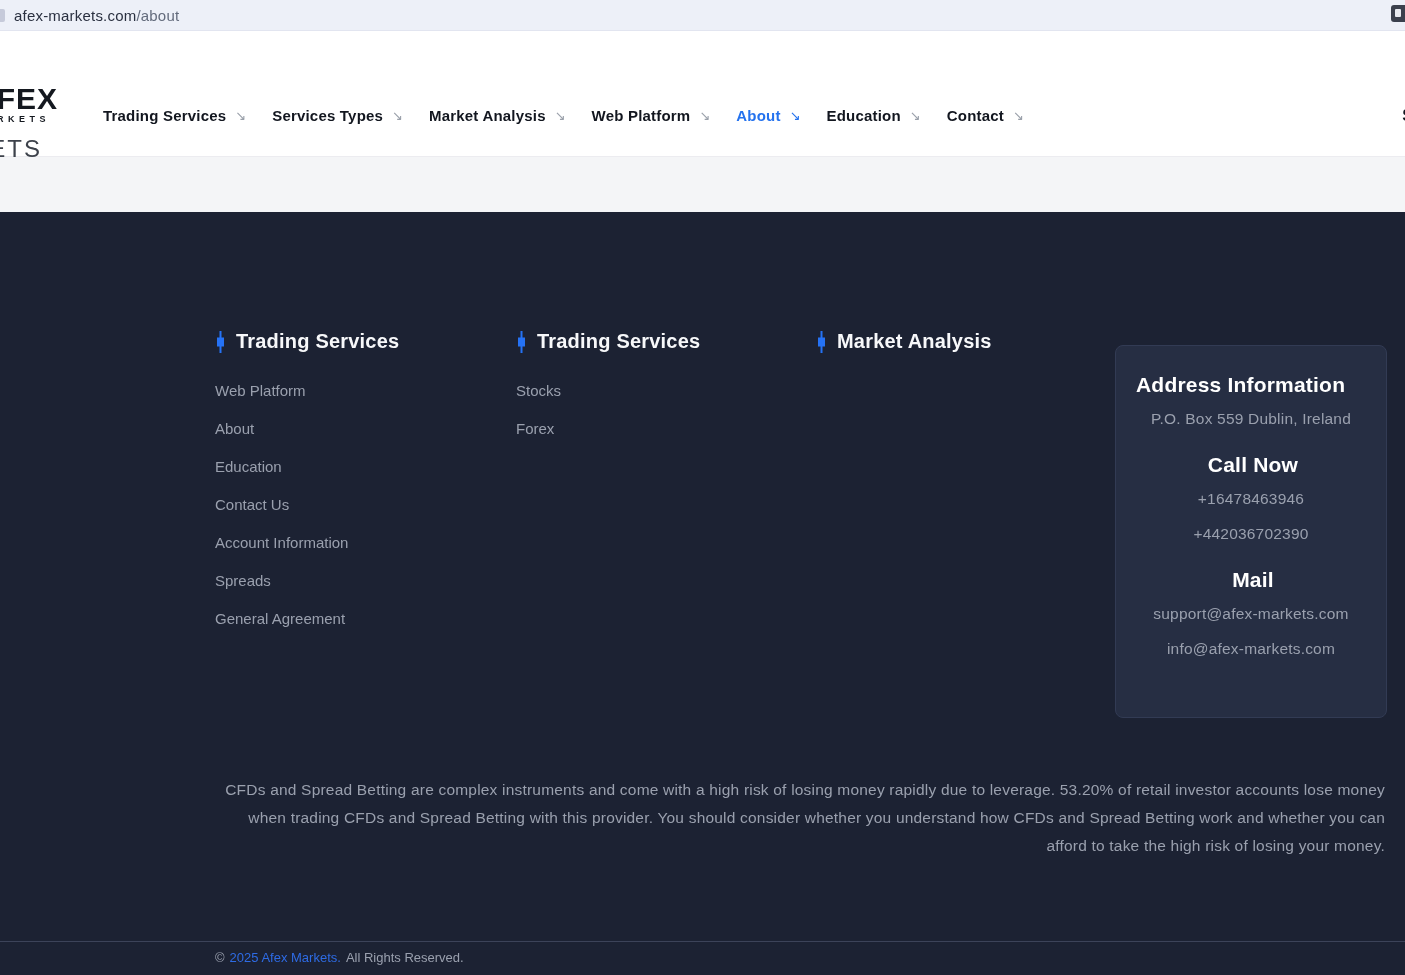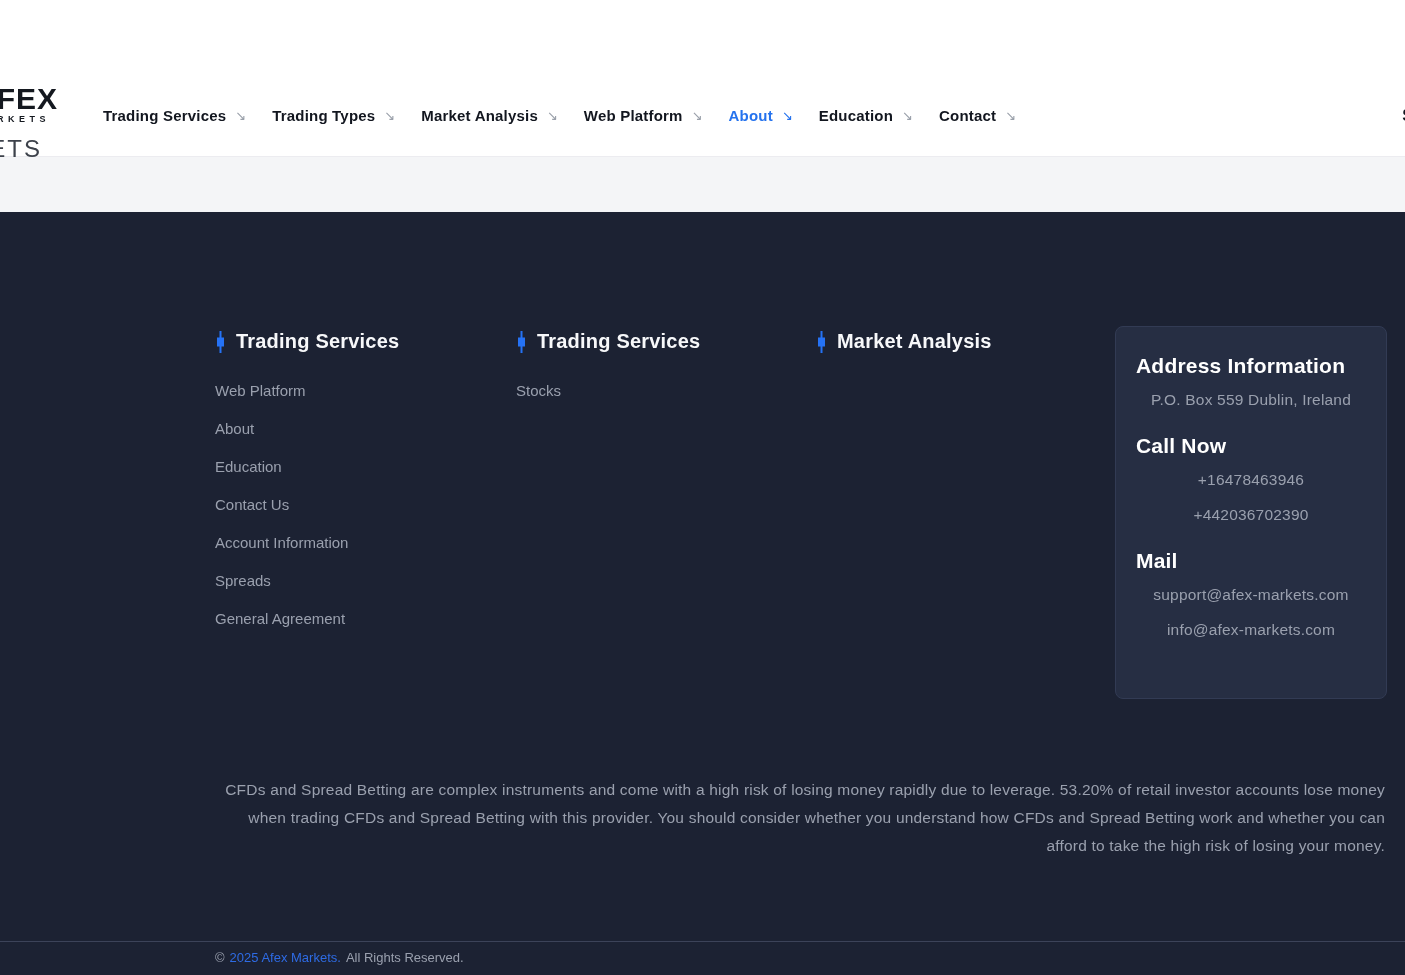--- a/index.html
+++ b/index.html
@@ -42,59 +42,64 @@
   
   .footer { position:absolute; top:212px; left:0; right:0; bottom:0; background:#1c2233; }
   .footer-cols { position:absolute; left:215px; top:118px; display:flex; }
   .fcol-0 { width:301px; } .fcol-1 { width:300px; } .fcol-2 { width:300px; }
   .fcol-heading { display:flex; align-items:center; }
   .candle-icon { width:11px; height:22px; flex:0 0 auto; color:#2572f5; }
   .fcol-heading-text { font-size:20px; font-weight:700; color:#f7f8fa; margin-left:10px; letter-spacing:.2px; }
   .fcol-links { list-style:none; margin-top:26px; }
   .fcol-links li { font-size:15px; line-height:23px; color:#9aa0ae; margin-bottom:15px; cursor:pointer; }
 
-  .contact-card { position:absolute; left:1115px; top:114px; width:272px; height:373px;
+  .contact-card { position:absolute; left:1115px; top:133px; width:272px; height:373px;
             background:#262e43; border:1px solid #323b54; border-radius:8px;
             padding:27px 16px 0 16px; }
   .card-heading { font-size:21px; font-weight:700; color:#ffffff; margin:0 0 13px 4px; letter-spacing:.2px; }
-  .card-heading.gap { margin-top:25px; }
+  .card-heading.gap { margin-top:25px;text-align:center; }
   .card-text { font-size:15.5px; color:#9aa0ae; margin:0 0 17px 0; letter-spacing:.2px;text-align:center; }
 
   .disclaimer { position:absolute; left:215px; top:564px; width:1170px; text-align:right;
             font-size:15.5px; line-height:28px; color:#9aa0ae; letter-spacing:.2px; }
 
   .copyright-bar { position:absolute; left:0; right:0; bottom:0; height:34px;
             border-top:1px solid #3c4359; }
   .copyright-text { position:absolute; left:215px; top:8px; font-size:13px; color:#9aa0ae; }
   .copyright-link { color:#2e6be4; cursor:pointer; }
   .sp { margin-right:5px; }
 </style>
 </head>
 <body>
 
 <div class="screen">
 
+  <header class="urlbar">
+    <span class="urlbar-left-icon"></span>
+    <span class="url-text"><span>afex-markets.com</span><span class="url-path">/about</span></span>
+    <span class="urlbar-ext-icon"></span>
+  </header>
 
   <nav class="navbar">
     <div class="logo">
       <div class="logo-top-text">AFEX</div>
       <div class="logo-top-sub">MARKETS</div>
       <div class="logo-bottom">
         <div class="logo-bottom-text">MARKETS</div>
         <div class="logo-bottom-sub">AFEX MARKETS</div>
       </div>
     </div>
 
     <div class="nav-menu">
       <div class="nav-item">
         <span class="nav-label">Trading Services</span>
         <span class="nav-arrow">↘</span>
       </div>
       <div class="nav-item">
-        <span class="nav-label">Trading Types</span>
+        <span class="nav-label">Services Types</span>
         <span class="nav-arrow">↘</span>
       </div>
       <div class="nav-item">
         <span class="nav-label">Market Analysis</span>
         <span class="nav-arrow">↘</span>
       </div>
       <div class="nav-item">
         <span class="nav-label">Web Platform</span>
         <span class="nav-arrow">↘</span>
       </div>
@@ -143,20 +148,21 @@
       <div class="fcol-1">
         <div class="fcol-heading">
           <svg class="candle-icon" viewBox="0 0 11 22">
             <rect x="4.5" y="0" width="2" height="22" fill="currentColor"></rect>
             <rect x="2" y="6.5" width="7" height="9" fill="currentColor"></rect>
           </svg>
           <span class="fcol-heading-text">Trading Services</span>
         </div>
         <ul class="fcol-links">
           <li>Stocks</li>
+          <li>Forex</li>
         </ul>
       </div>
 
       <div class="fcol-2">
         <div class="fcol-heading">
           <svg class="candle-icon" viewBox="0 0 11 22">
             <rect x="4.5" y="0" width="2" height="22" fill="currentColor"></rect>
             <rect x="2" y="6.5" width="7" height="9" fill="currentColor"></rect>
           </svg>
           <span class="fcol-heading-text">Market Analysis</span>

